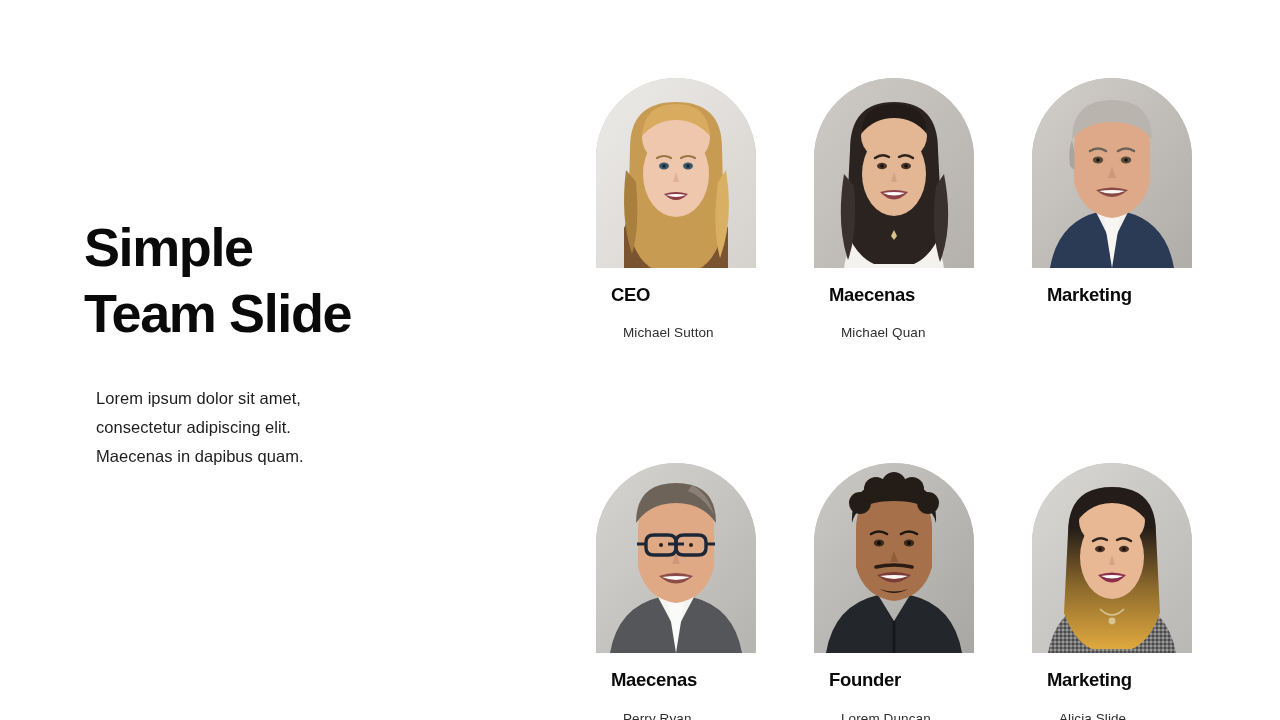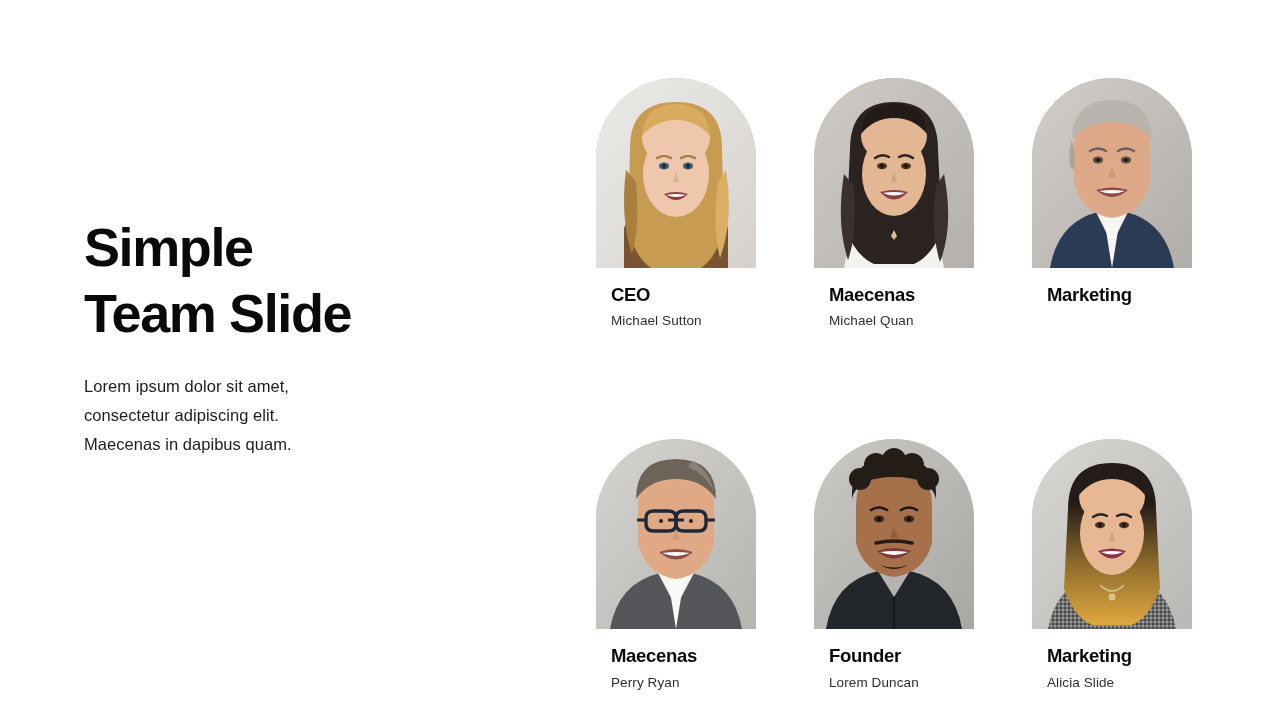--- a/index.html
+++ b/index.html
@@ -26,21 +26,21 @@
   #slide-title {
     font-size: 54px;
     font-weight: 800;
     line-height: 66px;
     letter-spacing: -1.4px;
     color: #0a0a0a;
     margin: 0;
     white-space: pre-line;
   }
   #slide-body {
-    margin: 0;
+    margin: 12px;
     padding-top: 26px;
     font-size: 16.5px;
     line-height: 29px;
     color: #1d1d1d;
     font-weight: 400;
     letter-spacing: 0.05px;
     white-space: pre-line;
     max-width: 300px;
   }
 
@@ -74,21 +74,21 @@
   .member-role {
     margin: 0;
     padding: 17px 0 0 15px;
     font-size: 18.5px;
     font-weight: 700;
     letter-spacing: -0.3px;
     color: #0a0a0a;
     line-height: 1.1;
   }
   .member-name {
-    margin: 0;
+    margin: 12px;
     padding: 9px 0 0 15px;
     font-size: 13.5px;
     font-weight: 400;
     color: #2e2e2e;
     line-height: 1.1;
     letter-spacing: 0.1px;
   }
 </style>
 </head>
 <body>

